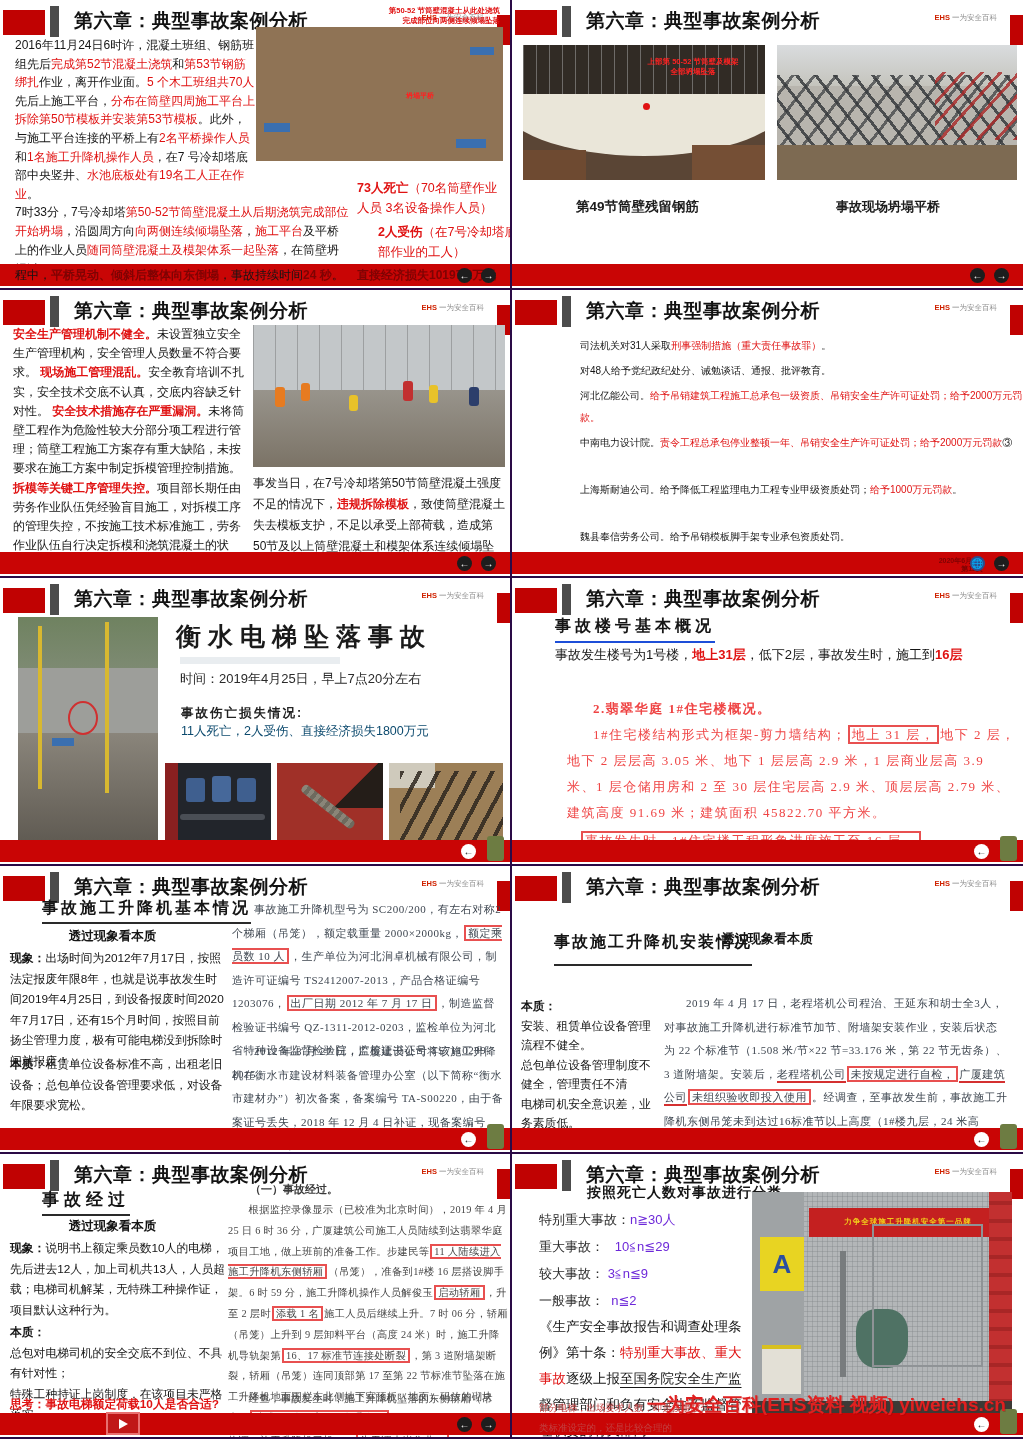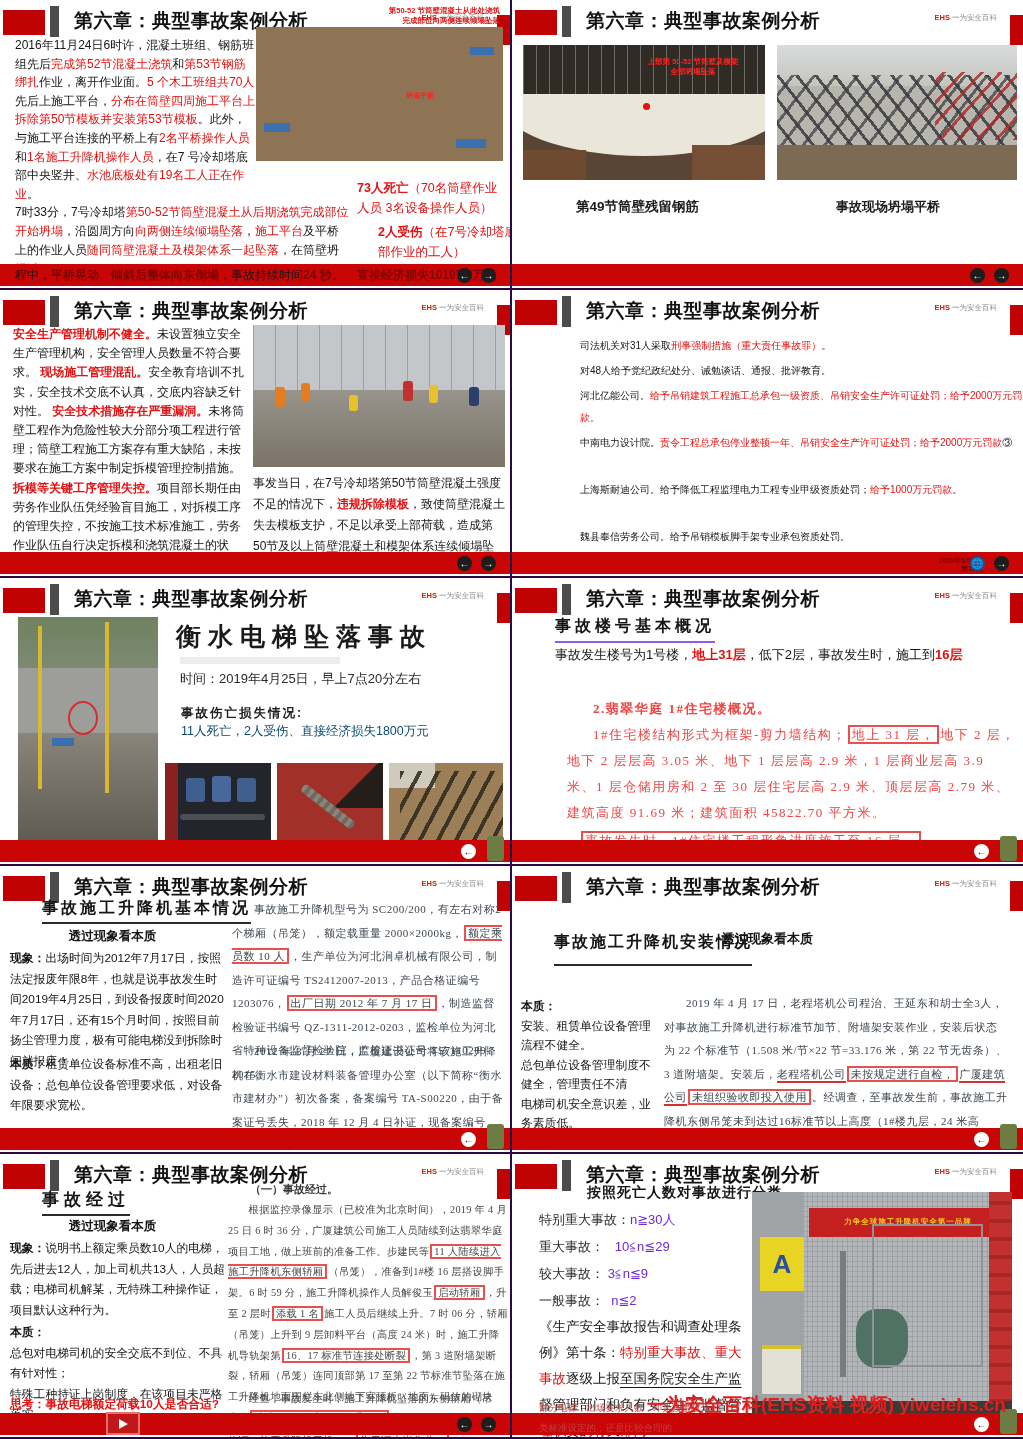--- a/index.html
+++ b/index.html
@@ -46,21 +46,21 @@
   
   .s4-line{left:68px;width:445px;font-size:10px;line-height:21.5px;}
   .s4-date{position:absolute;right:40px;bottom:3px;font-size:7px;color:#7e0303;font-weight:bold;text-align:right;line-height:8px;z-index:5;}
   
   .s5-title{left:176px;top:42px;font-size:25px;font-weight:bold;letter-spacing:7px;color:#1a1a1a;}
   .s5-bar{left:180px;top:79px;width:160px;height:7px;background:#e9edf0;}
   .s5-time{left:180px;top:92px;font-size:13px;color:#2a2a2a;}
   .s5-loss-label{left:181px;top:127px;font-size:12.5px;font-weight:bold;letter-spacing:2px;color:#222;}
   .s5-loss{left:181px;top:145px;font-size:12.5px;color:#0c4a6e;}
   
-  .s6-heading{left:43px;top:38px;font-size:16px;font-weight:bold;letter-spacing:4px;border-bottom:2px solid #8b5cf6;padding-bottom:4px;}
+  .s6-heading{left:43px;top:38px;font-size:16px;font-weight:bold;letter-spacing:4px;border-bottom:2px solid #1d4ed8;padding-bottom:4px;}
   .s6-line{left:43px;top:68px;font-size:13px;}
   .s6-doc{left:55px;top:118px;width:450px;font-size:13px;line-height:26px;letter-spacing:1.5px;color:#ef4444;}
   
   .s7-heading{left:42px;top:32px;font-size:16px;font-weight:bold;letter-spacing:3px;border-bottom:2px solid #2a2a2a;padding-bottom:3px;}
   .s7-sub{left:0px;top:62px;width:225px;text-align:center;font-size:12.5px;font-weight:bold;}
   .s7-xx{left:10px;top:82px;width:216px;font-size:11.8px;line-height:20.5px;}
   .s7-bz{left:10px;top:188px;width:216px;font-size:11.8px;line-height:20.5px;}
   .s7-doc1{left:232px;top:32px;width:273px;font-size:11px;line-height:23.5px;letter-spacing:0.5px;text-indent:2em;}
   .s7-doc2{left:232px;top:174px;width:273px;font-size:11px;line-height:23.5px;letter-spacing:0.5px;text-indent:2em;}
   

